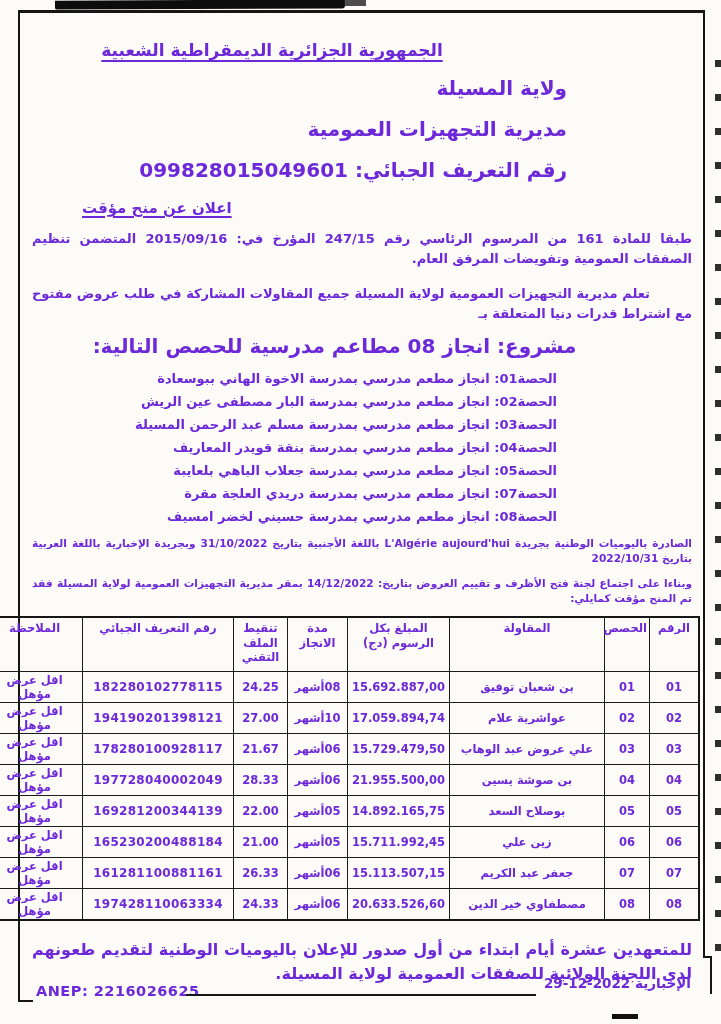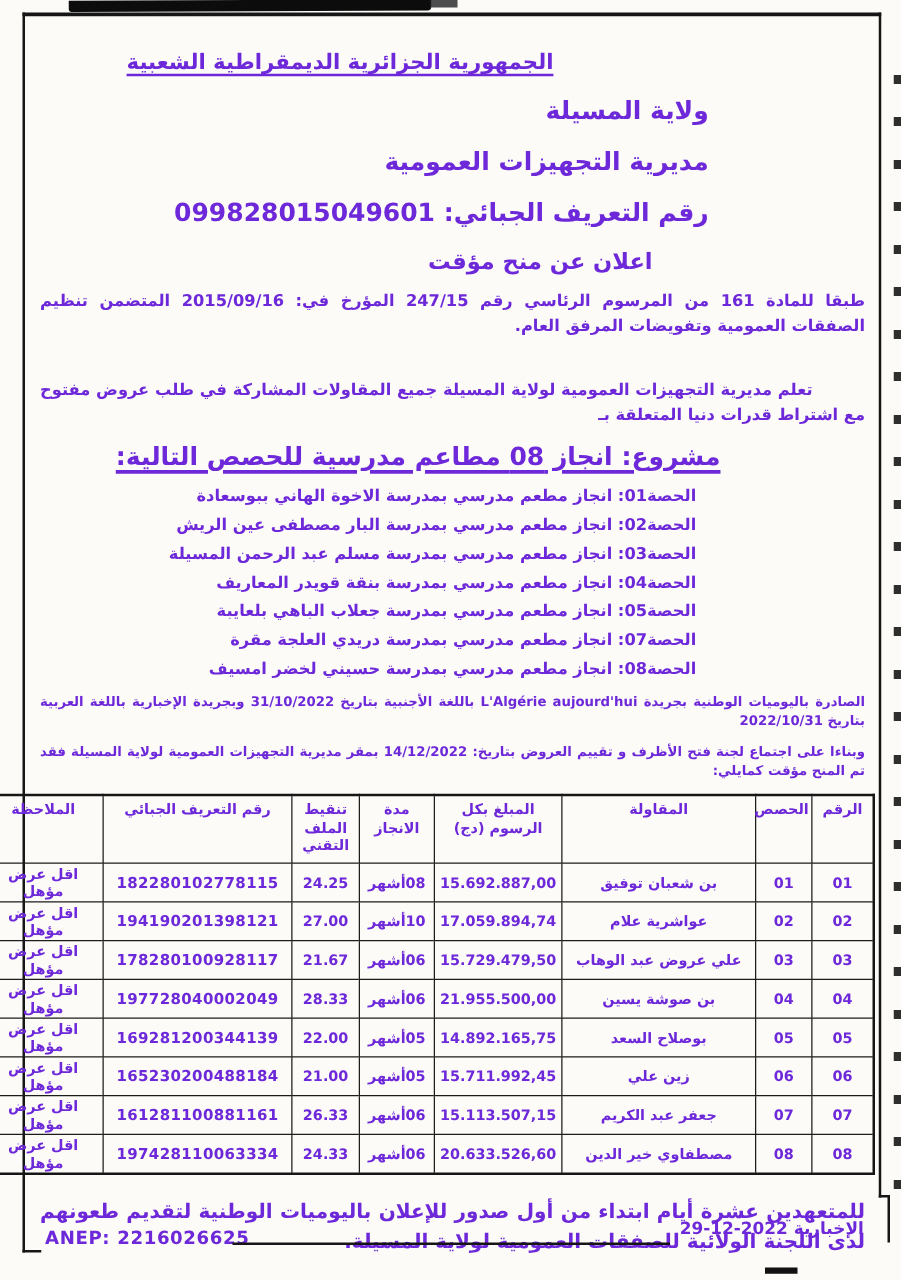--- a/index.html
+++ b/index.html
@@ -19,27 +19,27 @@
   .f-right{position:absolute;left:703px;top:10px;height:948px;border-left:2.5px solid #161616;}
   .f-jog-h{position:absolute;left:703px;top:956px;width:9px;border-top:2.5px solid #161616;}
   .f-jog-v{position:absolute;left:710px;top:956px;height:38px;border-left:2.5px solid #161616;}
   .f-bl{position:absolute;left:18px;top:1000px;width:15px;border-top:2.5px solid #161616;}
   
   .content{position:absolute;left:32px;top:30px;width:660px;direction:rtl;}
   .republic{width:440px;margin:10px 200px 0 0;text-align:center;font-size:17px;
     text-decoration:underline;text-decoration-thickness:2px;text-underline-offset:4px;}
   .admin{margin:16px 125px 0 0;text-align:right;}
   .admin .aline{font-size:20px;margin-bottom:17px;}
-  .ann-title{width:440px;margin:7px 170px 0 0;text-align:right;font-size:18px;
-    text-decoration-thickness:2px;text-underline-offset:3px;}
+  .ann-title{width:440px;margin:7px 170px 0 0;text-align:left;font-size:15px;
+    text-decoration:underline;text-decoration-thickness:2px;text-underline-offset:3px;}
   .para{font-size:13px;line-height:1.5;text-align:justify;text-align-last:right;margin:0;}
   .legal{margin-top:12px;}
-  .intro{margin-top:32px;text-indent:42px;}
+  .intro{margin-top:16px;text-indent:42px;}
   .project-title{width:605px;margin:11px 55px 0 0;text-align:center;font-size:20px;
-    text-decoration:underline;text-decoration-thickness:2.5px;text-underline-offset:4px;}
+    text-decoration-thickness:2.5px;text-underline-offset:4px;}
   .lots{margin:9px 135px 0 0;text-align:right;}
   .lot-line{font-size:13px;line-height:23px;white-space:nowrap;}
   .pub{font-size:10.6px;line-height:1.45;text-align:justify;text-align-last:right;margin:8px 0 0;}
   .pub2{margin-top:9px;}
   
   table{border-collapse:collapse;width:672px;margin:10px -8px 0 0;table-layout:fixed;}
   th,td{border:1.6px solid #1c1c1c;padding:1px 2px;}
   table{border:2.2px solid #161616;}
   th{font-size:11.5px;vertical-align:top;padding-top:3px;line-height:1.25;text-align:center;font-weight:700;}
   thead tr{height:54px;}

